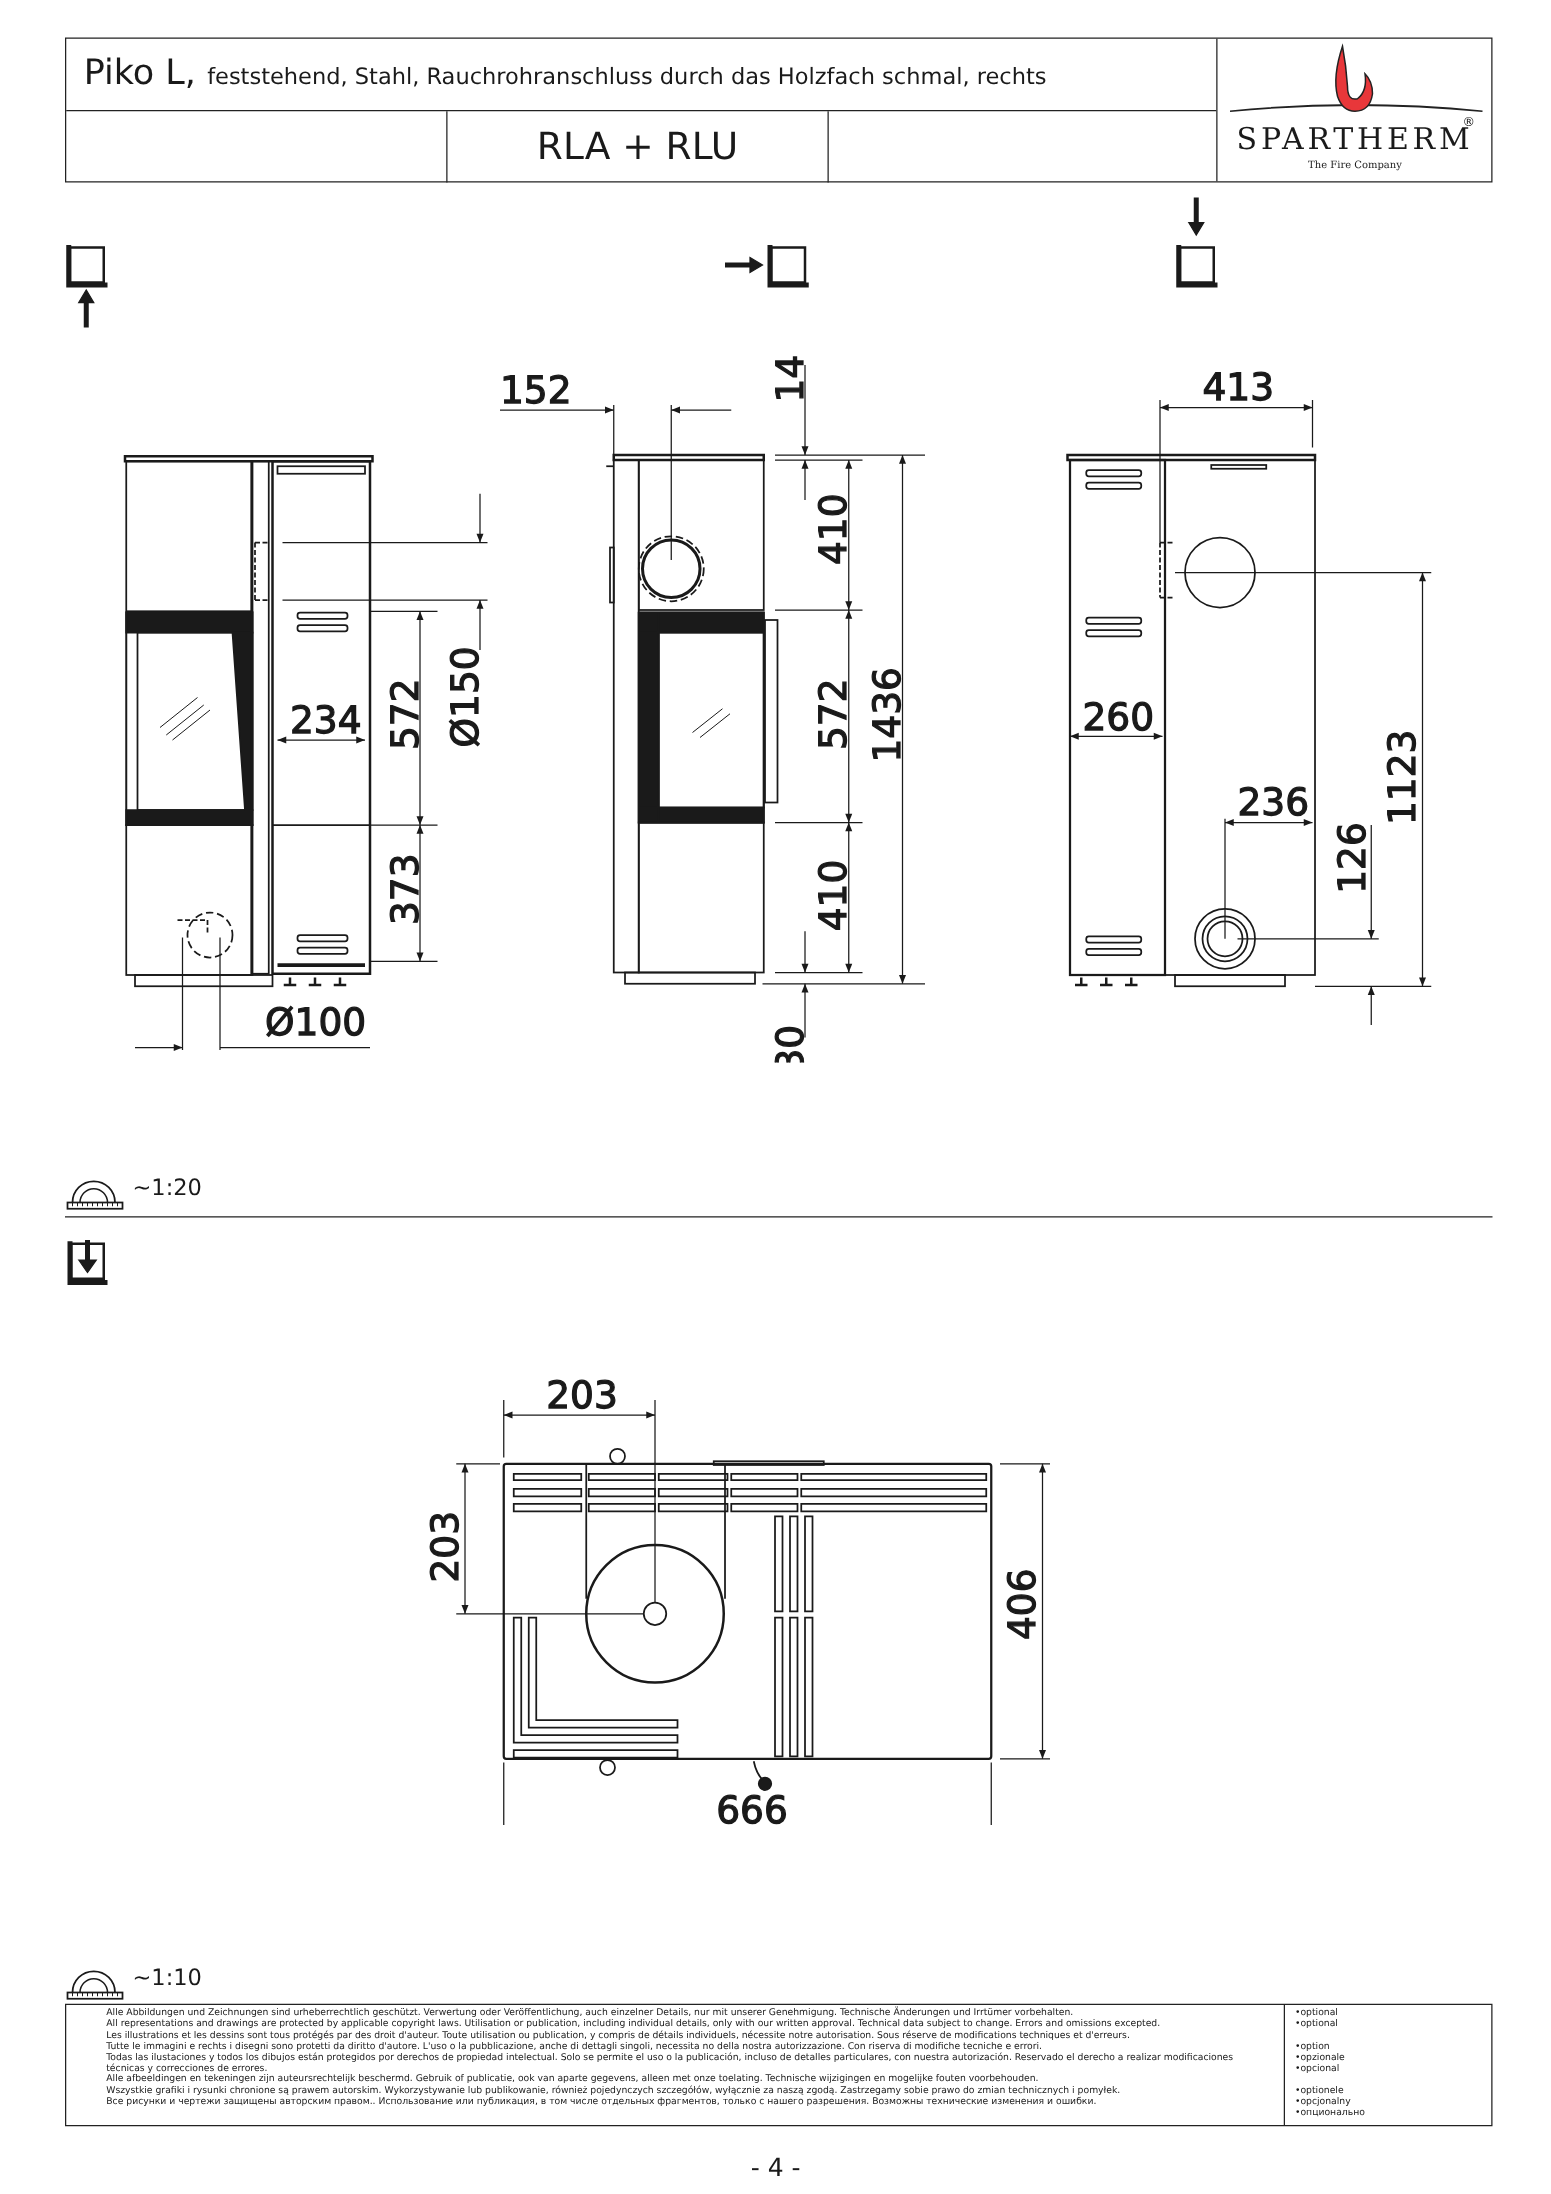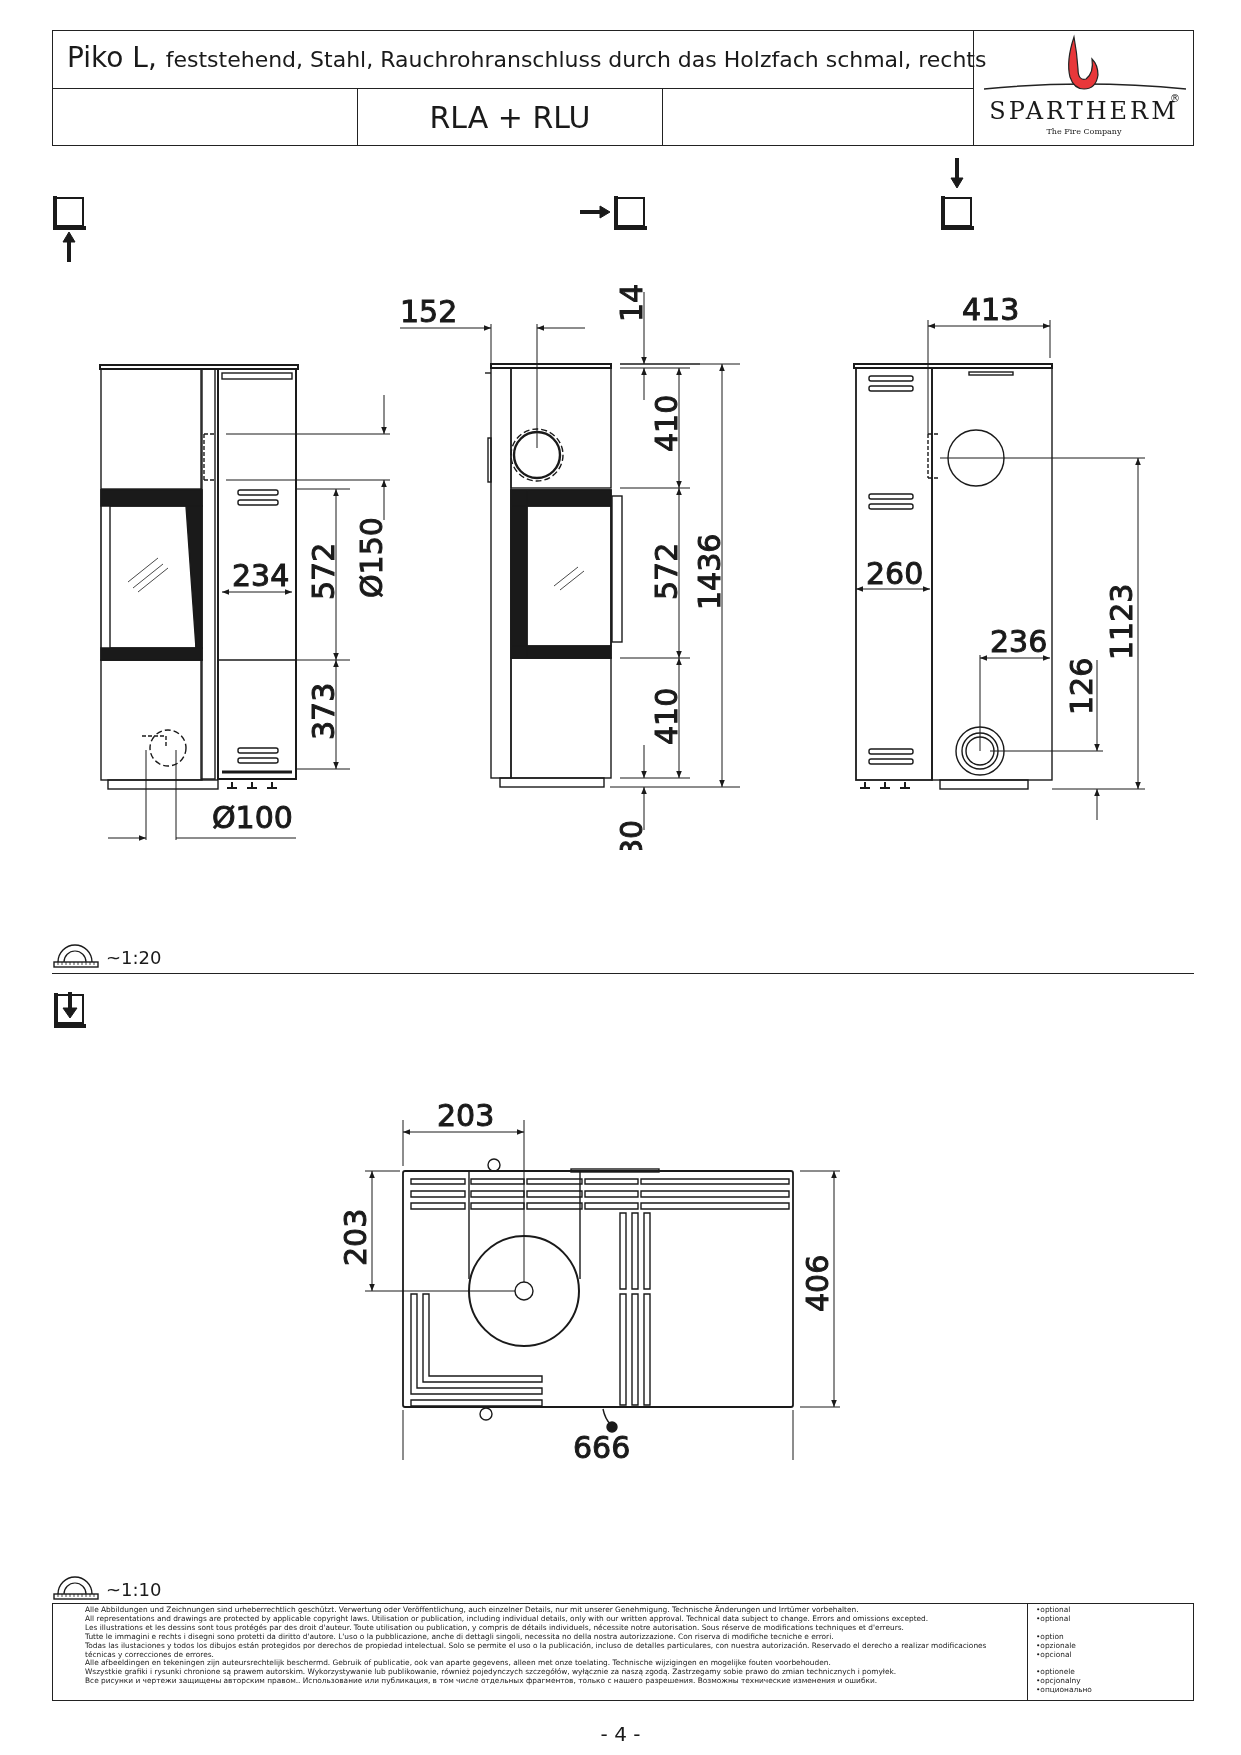--- a/index.html
+++ b/index.html
@@ -1,28 +1,28 @@
 <!DOCTYPE html>
 <html><head>
 <meta charset="utf-8">
 <style>
   html,body{margin:0;padding:0;background:#fff;}
   body{width:1241px;height:1755px;position:relative;font-family:"DejaVu Sans",sans-serif;color:#1a1a1a;overflow:hidden;}
   .abs{position:absolute;}
   .hdr{position:absolute;left:52px;top:30px;width:1142px;height:116px;border:1.5px solid #222;box-sizing:border-box;}
   .hdr .row1{position:absolute;left:0;top:0;width:920px;height:58px;border-bottom:1.5px solid #222;box-sizing:border-box;}
   .hdr .title{position:absolute;left:14px;top:10px;font-size:28px;white-space:nowrap;}
-  .hdr .title small{font-size:22px;}
+  .hdr .title small{font-size:18px;}
   .hdr .cell{position:absolute;top:58px;height:57px;border-right:1.5px solid #222;box-sizing:border-box;display:flex;align-items:center;justify-content:center;font-size:30px;}
   .hdr .logo{position:absolute;left:920px;top:0;width:220px;height:114px;border-left:1.5px solid #222;box-sizing:border-box;}
   .logo .brand{position:absolute;left:0;width:220px;top:66px;text-align:center;font-family:"DejaVu Serif",serif;font-size:24px;letter-spacing:3px;}
   .logo .tag{position:absolute;left:0;width:220px;top:96px;text-align:center;font-family:"DejaVu Serif",serif;font-size:8px;}
   .logo .reg{position:absolute;left:196px;top:62px;font-size:10px;}
   svg text{font-family:"DejaVu Sans",sans-serif;fill:#1a1a1a;}
-  .scale{position:absolute;font-size:18px;display:flex;align-items:flex-end;gap:6px;}
+  .scale{position:absolute;font-size:18px;display:flex;align-items:flex-start;gap:6px;}
   .legal{position:absolute;left:52px;top:1603px;width:1142px;height:98px;border:1.5px solid #222;box-sizing:border-box;font-size:7.4px;line-height:8.9px;}
   .legal .txt{position:absolute;left:4px;top:2px;width:920px;margin-left:28px;}
   .legal .opt{position:absolute;left:930px;top:0;height:96px;border-left:1.5px solid #222;padding-left:8px;padding-top:2px;width:200px;box-sizing:border-box;margin-left:44px;}
   .legal .gap{height:8.9px;}
   .pageno{position:absolute;left:0;width:1241px;top:1722px;text-align:center;font-size:20px;}
 </style>
 </head>
 <body>
 
 <div class="hdr">

